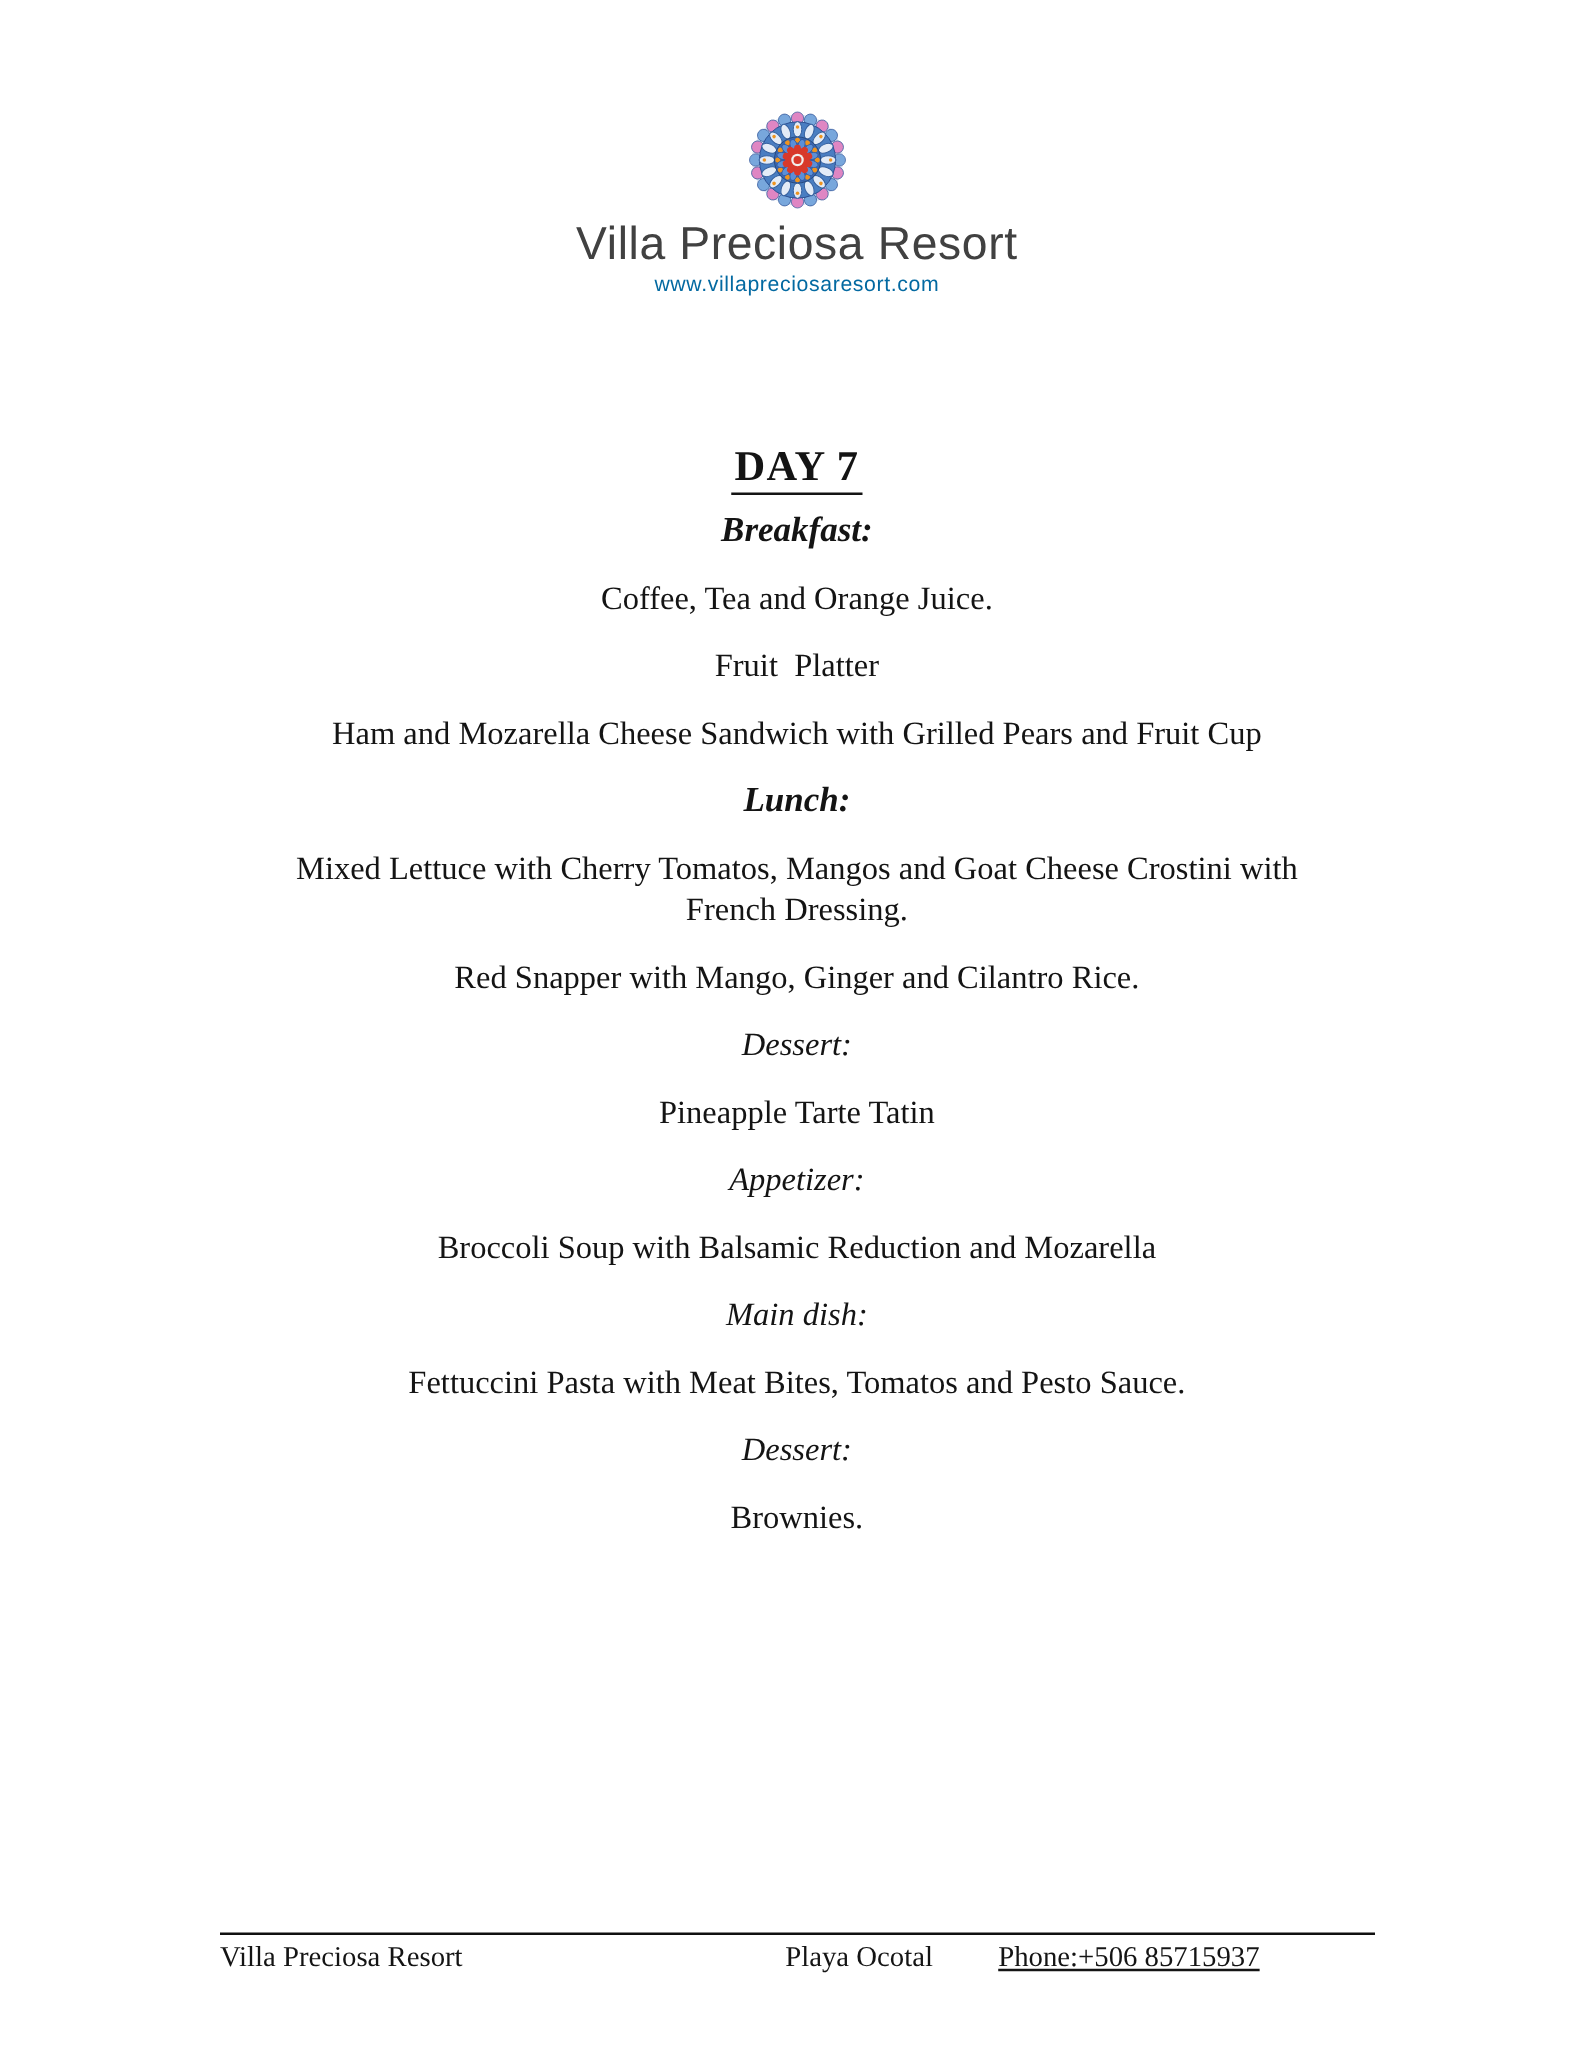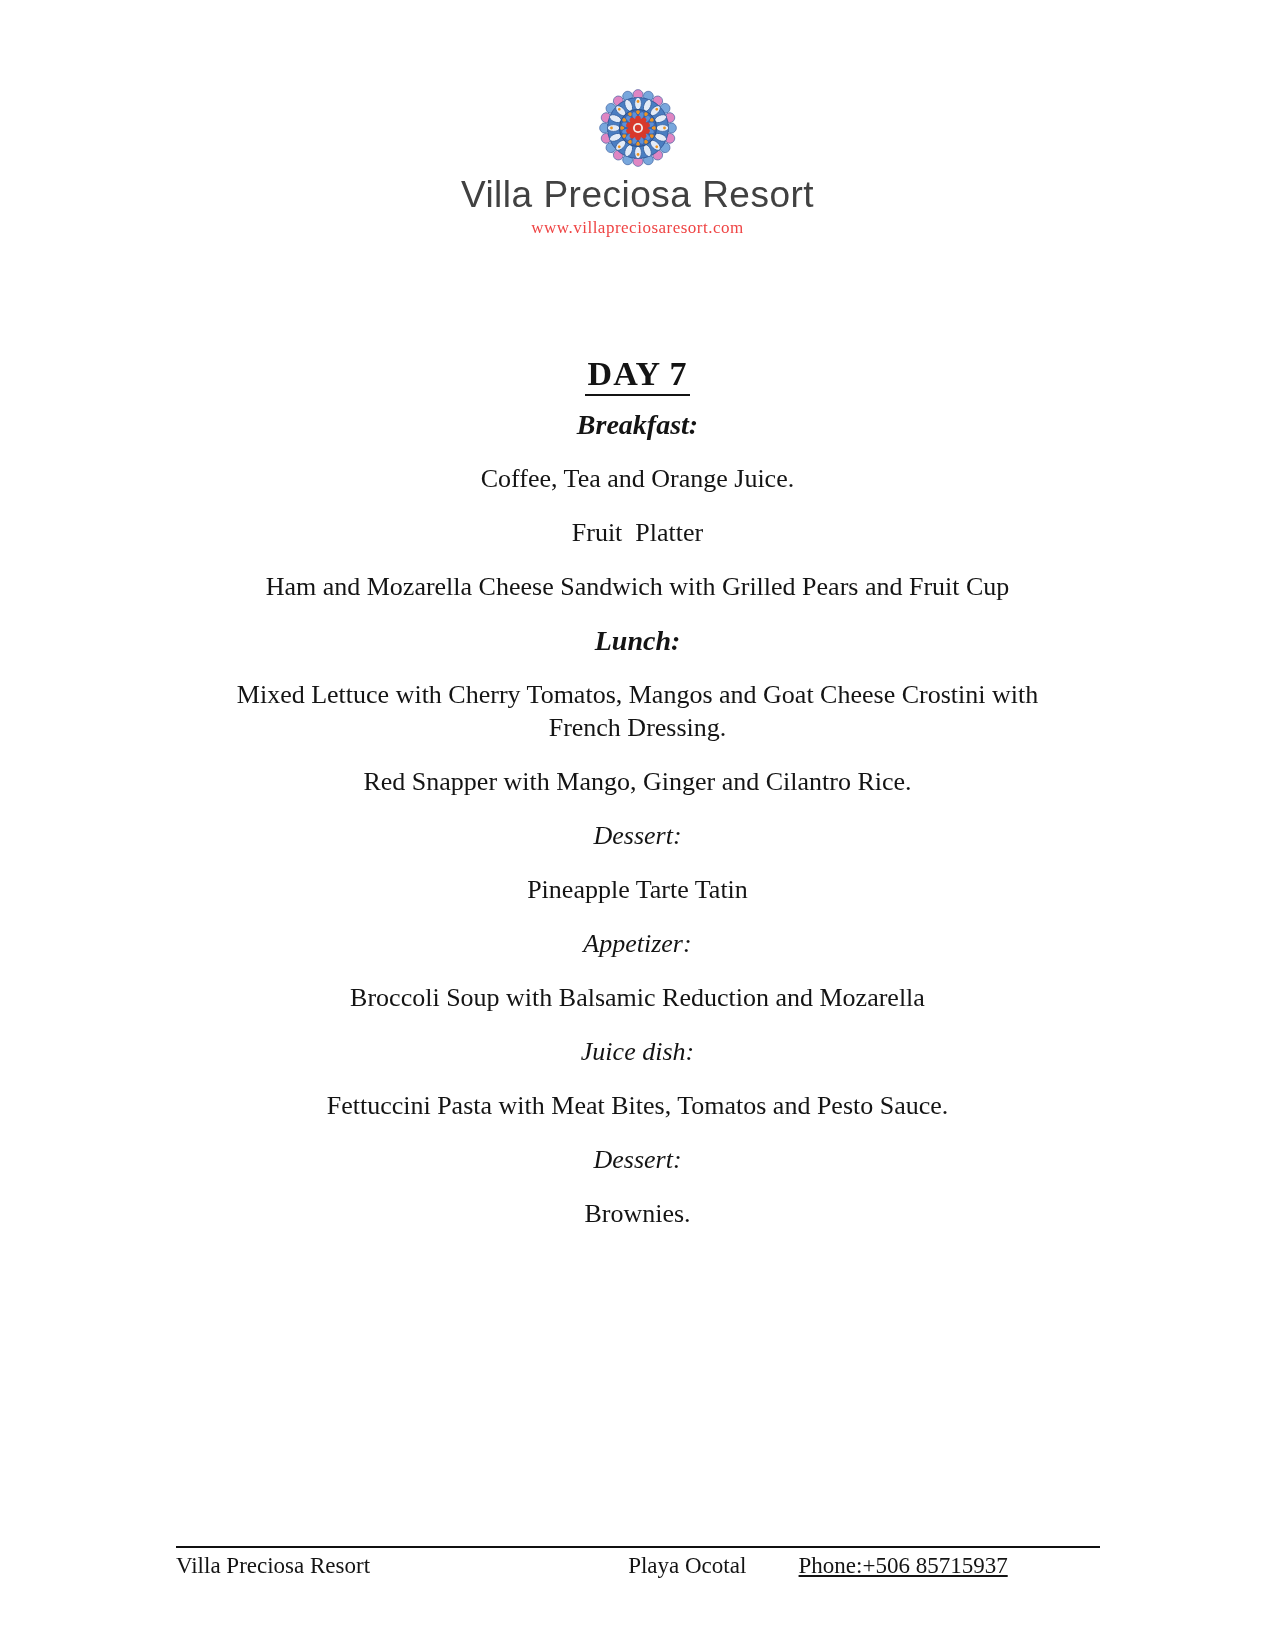--- a/index.html
+++ b/index.html
@@ -19,24 +19,24 @@
   .resort-title {
     margin-top:6px;
     font-family:"Liberation Sans", sans-serif;
     font-size:37px;
     font-weight:400;
     letter-spacing:0.5px;
     color:#414141;
   }
   .resort-url {
     margin-top:2px;
-    font-family:Liberation Serif, serif;
+    font-family:Liberation Sans, sans-serif;
     font-size:17px;
     letter-spacing:0.5px;
-    color:#ef4444;
+    color:#0369a1;
   }
   
   .menu {
     width:920px;
     margin:116px auto 0 auto;
     text-align:center;
   }
   .day-title {
     font-size:34px;
     font-weight:bold;
@@ -199,21 +199,21 @@
 
     <div class="menu-h2">Lunch:</div>
     <div class="menu-item">Mixed Lettuce with Cherry Tomatos, Mangos and Goat Cheese Crostini with
 French Dressing.</div>
     <div class="menu-item">Red Snapper with Mango, Ginger and Cilantro Rice.</div>
     <div class="menu-h3">Dessert:</div>
     <div class="menu-item">Pineapple Tarte Tatin</div>
 
     <div class="menu-h3">Appetizer:</div>
     <div class="menu-item">Broccoli Soup with Balsamic Reduction and Mozarella</div>
-    <div class="menu-h3">Juice dish:</div>
+    <div class="menu-h3">Main dish:</div>
     <div class="menu-item">Fettuccini Pasta with Meat Bites, Tomatos and Pesto Sauce.</div>
     <div class="menu-h3">Dessert:</div>
     <div class="menu-item">Brownies.</div>
   </div>
 
   <div class="footer">
     <div class="f-left">Villa Preciosa Resort</div>
     <div class="f-center">Playa Ocotal</div>
     <div class="f-right">Phone:+506 85715937</div>
   </div>

